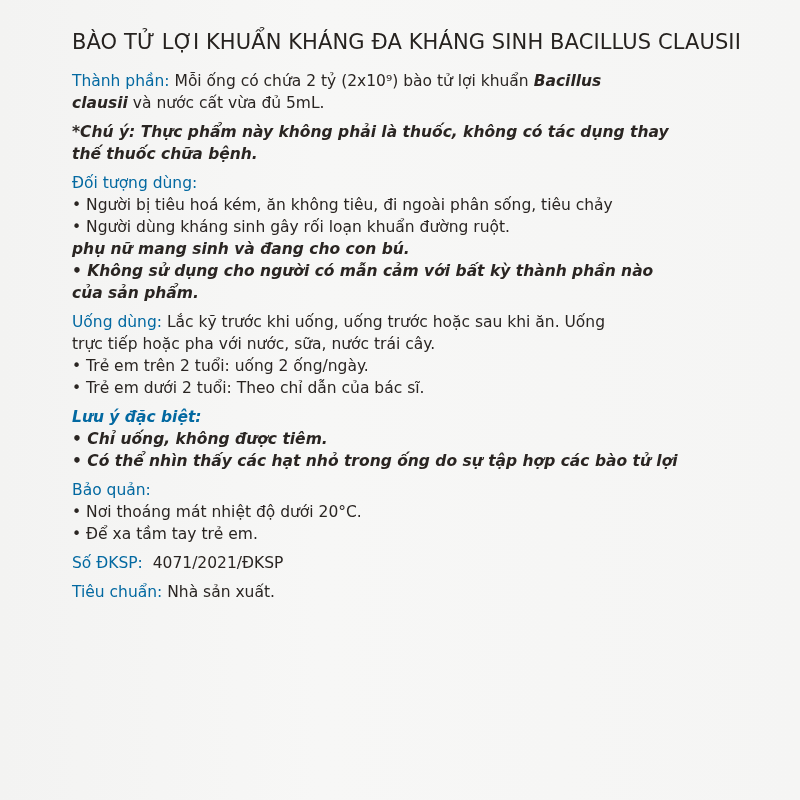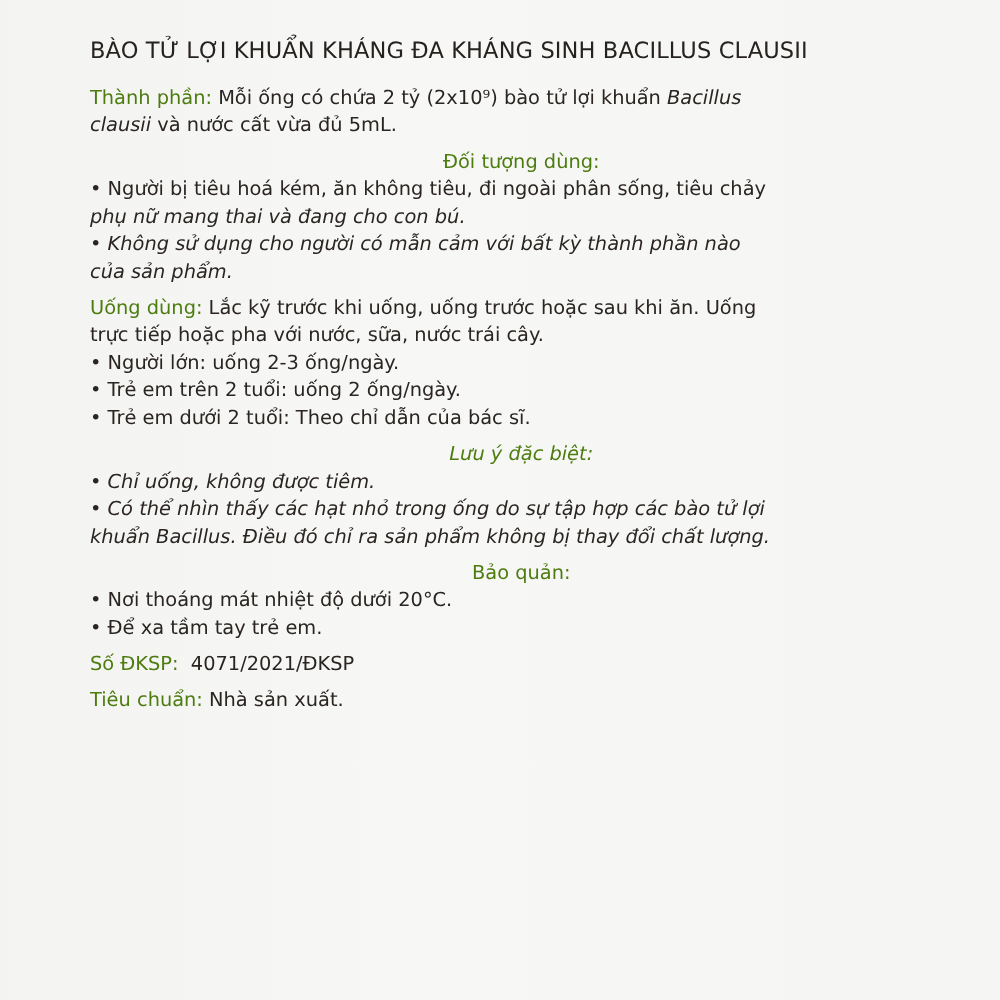--- a/index.html
+++ b/index.html
@@ -4,62 +4,65 @@
 <style>
   html, body { margin:0; padding:0; }
   body {
     width:800px; height:800px; overflow:hidden;
     background: linear-gradient(90deg, #f3f3f2 0%, #f7f7f6 40%, #f5f5f4 100%);
     font-family: "DejaVu Sans", sans-serif;
     color:#2a2522;
   }
   .doc { position:absolute; left:72px; top:30px; width:690px; }
   .title {
-    font-size:18px; letter-spacing:0.1px; color:#26221f;
+    font-size:21px; letter-spacing:0.1px; color:#26221f;
     margin:0 0 16px 0; white-space:nowrap;
   }
   .sec { margin-bottom:7px; }
   .line { font-size:15.5px; line-height:22px; white-space:nowrap; }
-  .label { color:#4d7c0f;text-align:center; }
-  .i { font-style:italic; }
+  .label { color:#0369a1; }
+  .i { font-style:italic;font-weight:bold; }
 </style>
 </head>
 <body>
 
 <div class="doc">
   <div class="title">BÀO TỬ LỢI KHUẨN KHÁNG ĐA KHÁNG SINH BACILLUS CLAUSII</div>
 
   <div class="sec">
     <div class="line"><span class="label">Thành phần:</span><span> Mỗi ống có chứa 2 tỷ (2x10⁹) bào tử lợi khuẩn </span><span class="i">Bacillus</span></div>
     <div class="line"><span class="i">clausii</span><span> và nước cất vừa đủ 5mL.</span></div>
   </div>
 
 
+  <div class="sec">
+    <div class="line i">*Chú ý: Thực phẩm này không phải là thuốc, không có tác dụng thay</div>
+    <div class="line i">thế thuốc chữa bệnh.</div>
+  </div>
 
   <div class="sec">
     <div class="line label">Đối tượng dùng:</div>
     <div class="line">• Người bị tiêu hoá kém, ăn không tiêu, đi ngoài phân sống, tiêu chảy</div>
-    <div class="line i">phụ nữ mang thai và đang cho con bú.</div>
+    <div class="line">• Người dùng kháng sinh gây rối loạn khuẩn đường ruột.</div>
+    <div class="line i">phụ nữ mang sinh và đang cho con bú.</div>
     <div class="line i">• Không sử dụng cho người có mẫn cảm với bất kỳ thành phần nào</div>
     <div class="line i">của sản phẩm.</div>
   </div>
 
   <div class="sec">
     <div class="line"><span class="label">Uống dùng:</span><span> Lắc kỹ trước khi uống, uống trước hoặc sau khi ăn. Uống</span></div>
     <div class="line">trực tiếp hoặc pha với nước, sữa, nước trái cây.</div>
-    <div class="line">• Người lớn: uống 2-3 ống/ngày.</div>
     <div class="line">• Trẻ em trên 2 tuổi: uống 2 ống/ngày.</div>
     <div class="line">• Trẻ em dưới 2 tuổi: Theo chỉ dẫn của bác sĩ.</div>
   </div>
 
   <div class="sec">
     <div class="line label i">Lưu ý đặc biệt:</div>
     <div class="line i">• Chỉ uống, không được tiêm.</div>
     <div class="line i">• Có thể nhìn thấy các hạt nhỏ trong ống do sự tập hợp các bào tử lợi</div>
-    <div class="line i">khuẩn Bacillus. Điều đó chỉ ra sản phẩm không bị thay đổi chất lượng.</div>
   </div>
 
   <div class="sec">
     <div class="line label">Bảo quản:</div>
     <div class="line">• Nơi thoáng mát nhiệt độ dưới 20°C.</div>
     <div class="line">• Để xa tầm tay trẻ em.</div>
   </div>
 
 
   <div class="sec">

